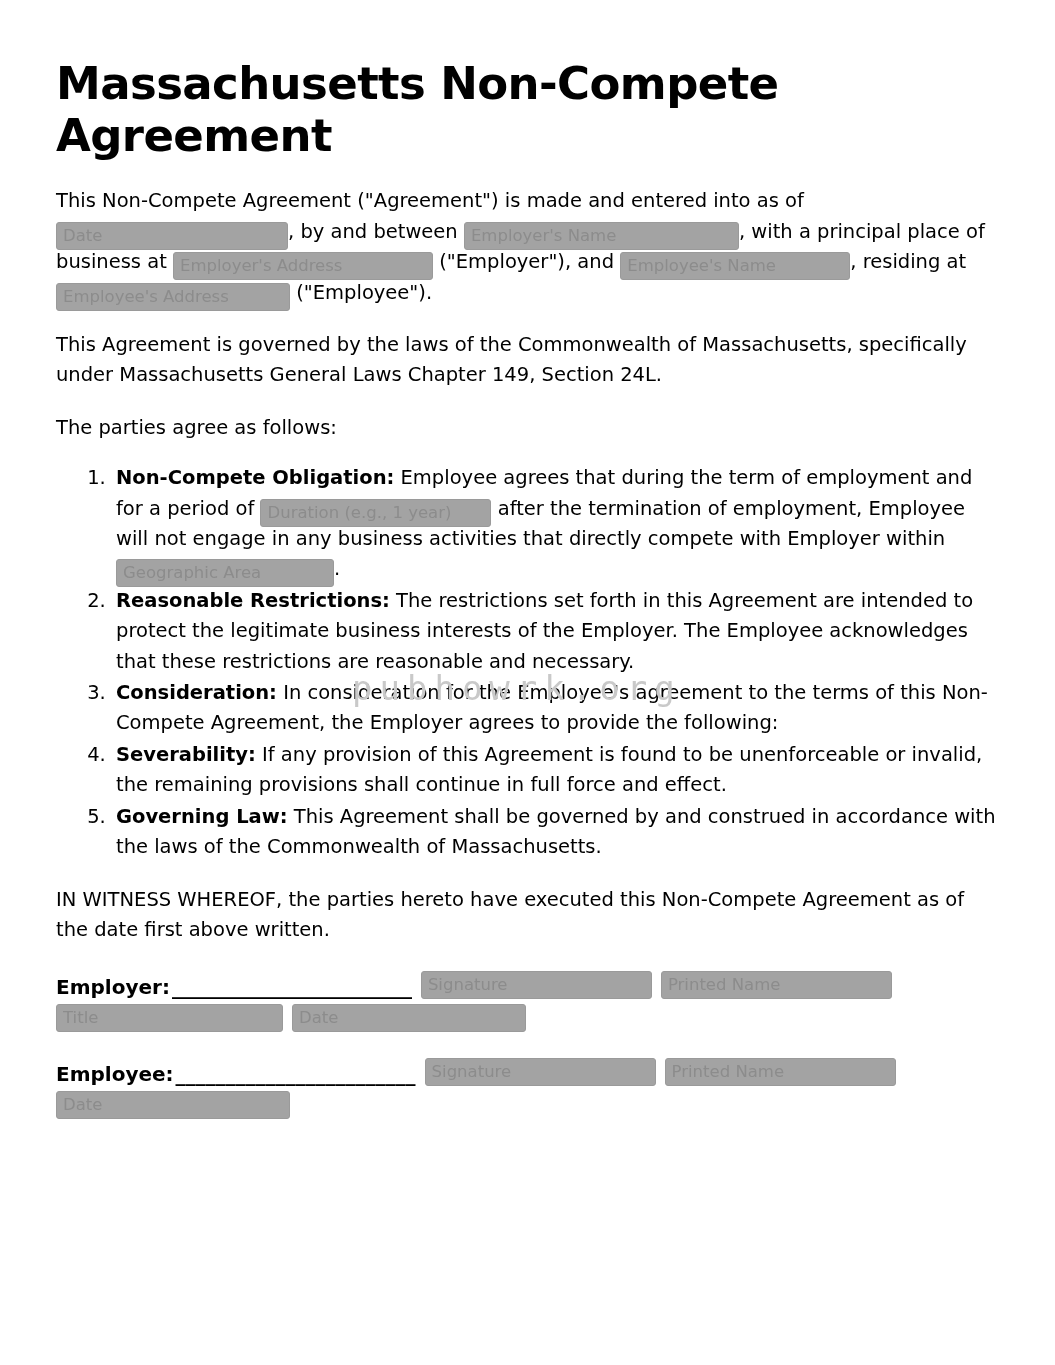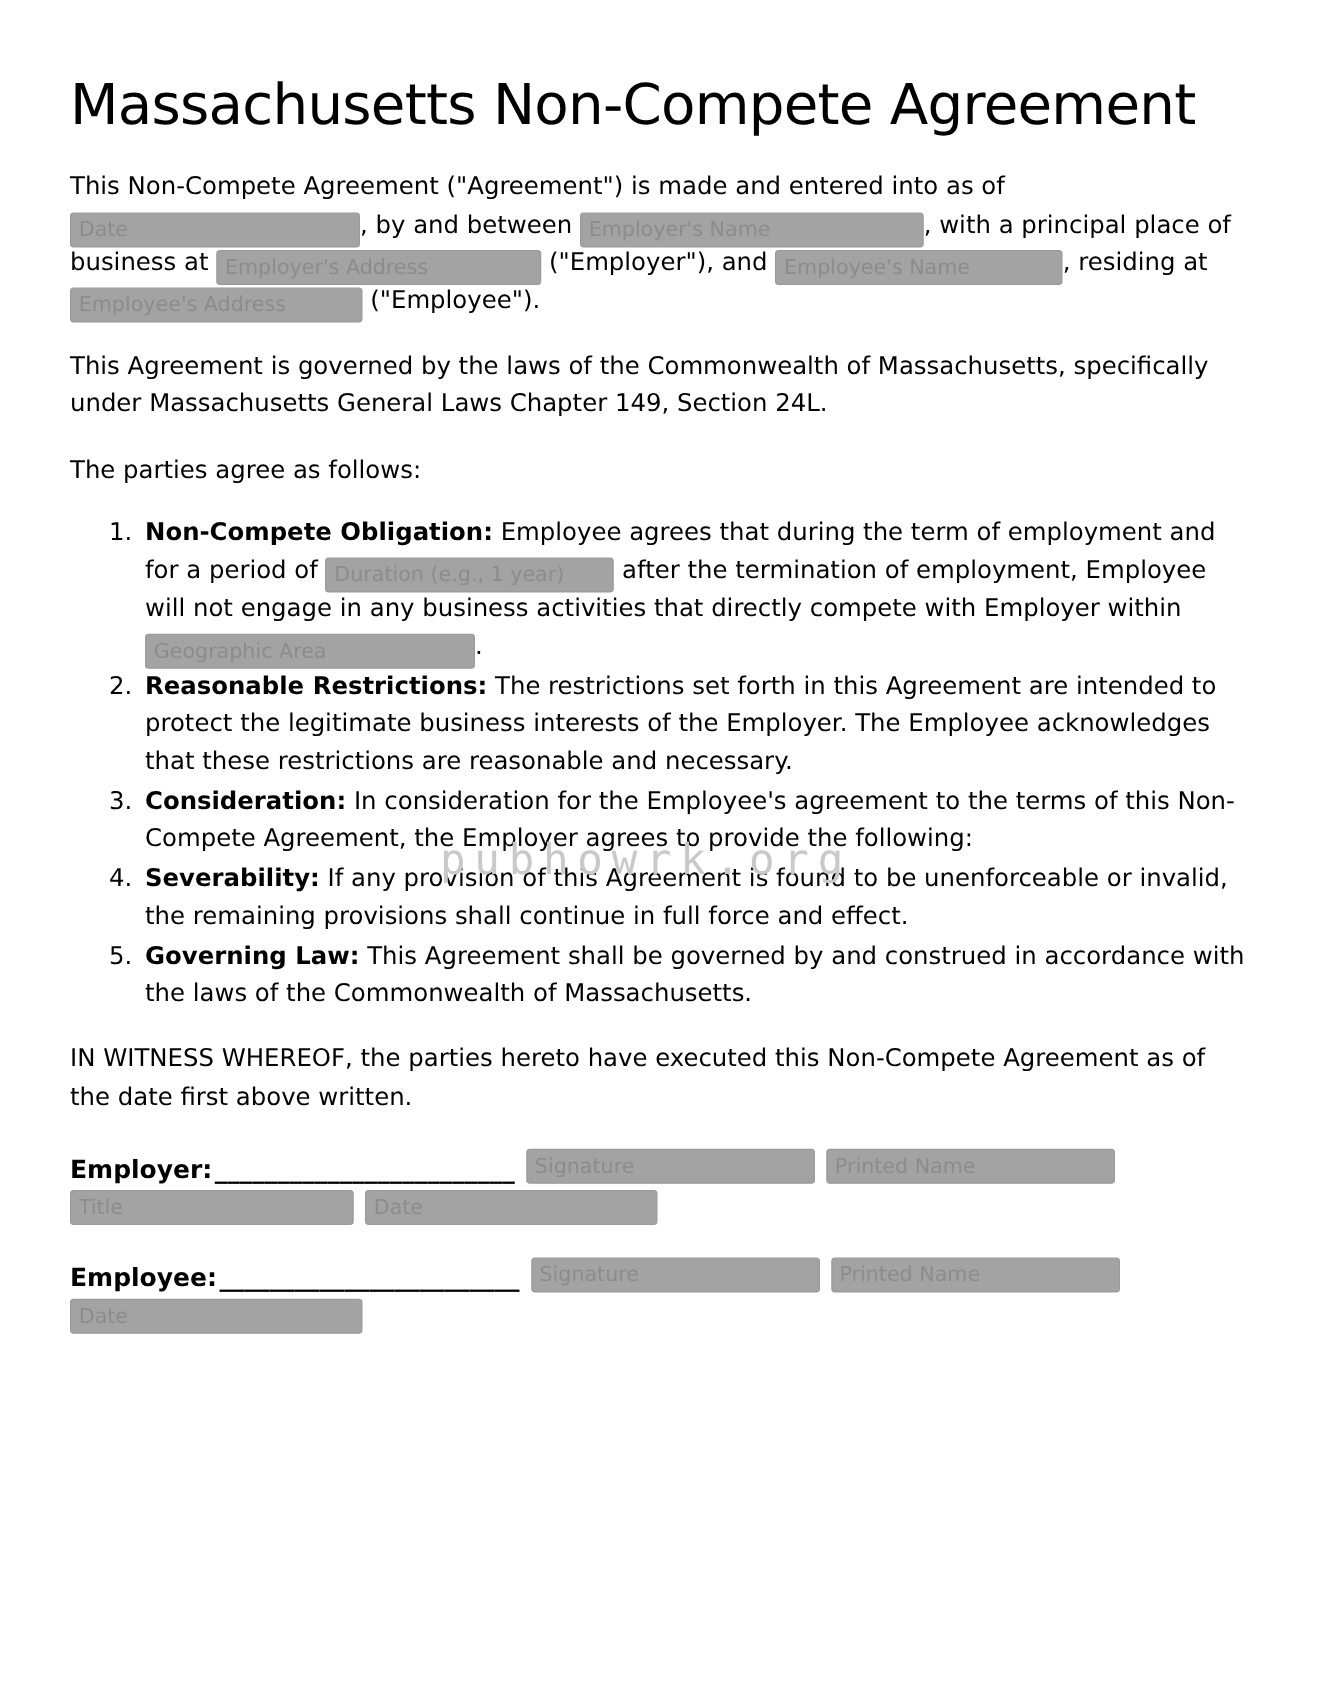--- a/index.html
+++ b/index.html
@@ -24,21 +24,21 @@
   .doc {
     position: absolute;
     left: 56px;
     top: 58px;
     width: 945px;
   }
 
   h1.doc-title {
     font-size: 45px;
     line-height: 1.16;
-    font-weight: normal;
+    font-weight: bold;
     letter-spacing: -0.6px;
     margin: 0 0 24px 0;
     color: #000;
   }
 
   p.para {
     font-size: 19.5px;
     line-height: 1.56;
     margin: 0 0 22px 0;
     color: #000;
@@ -61,21 +61,21 @@
     outline: none;
   }
   .fld::placeholder { color: #8c8c8c; opacity: 1; }
 
   .w-date      { width: 232px; }
   .w-empname   { width: 275px; }
   .w-empaddr   { width: 260px; }
   .w-eename    { width: 230px; }
   .w-eeaddr    { width: 234px; }
   .w-duration  { width: 231px; }
-  .w-geo       { width: 264px; }
+  .w-geo       { width: 218px; }
 
   
   ol.clauses {
     margin: 0 0 22px 0;
     padding-left: 56px;
     font-size: 19.5px;
     line-height: 1.56;
   }
   ol.clauses > li {
     margin: 0 0 1px 0;

